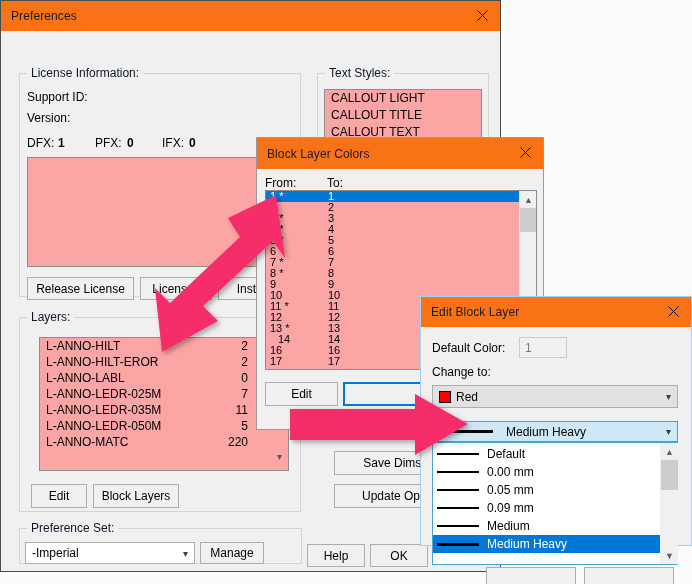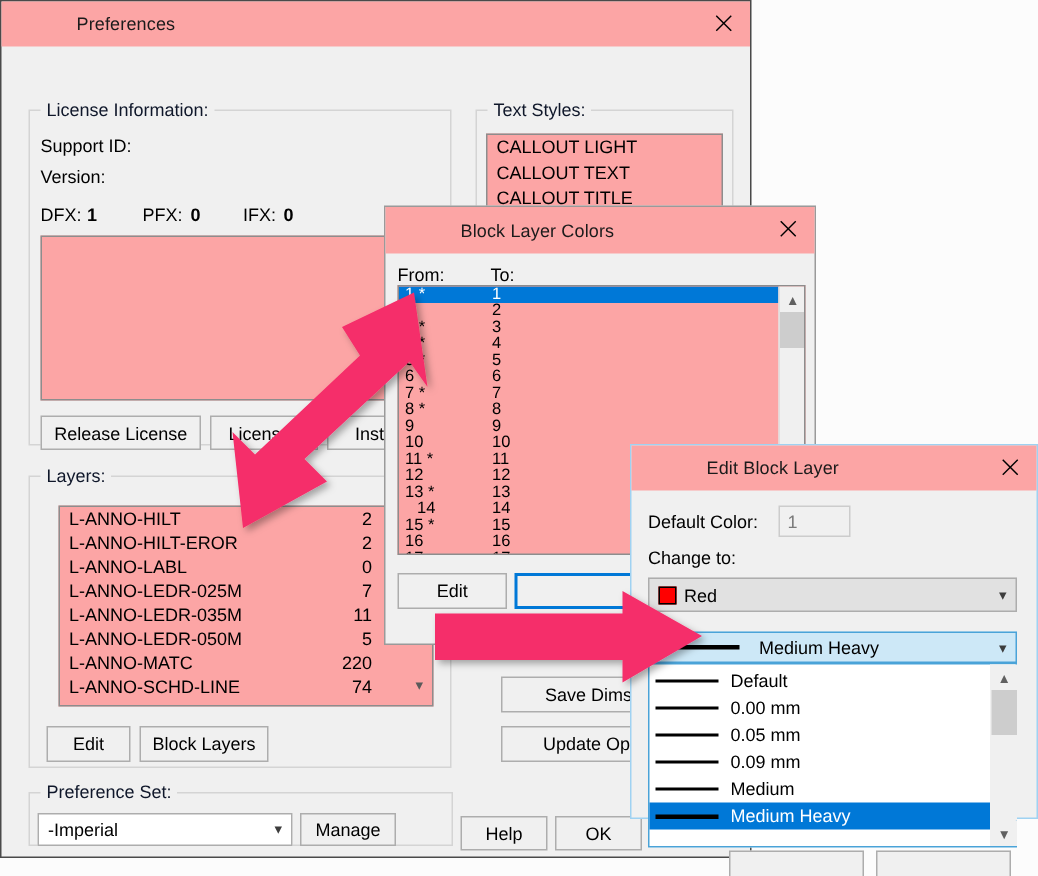--- a/index.html
+++ b/index.html
@@ -23,26 +23,25 @@
     box-sizing: border-box;
   }
   .dialog.main {
     border: 1px solid #4a4a4a;
   }
   .dialog.child {
     border: 1px solid #9fd2f2;
     box-shadow: 0 0 0 0 transparent;
   }
   .titlebar {
-    background: #fca5a5;
+    background: #f97316;
     height: 30px;
     display: flex;
     align-items: center;
     position: relative;
-    padding-left: 40px;
   }
   .titlebar .title {
     font-size: 12px;
     color: #1b1b1b;
     padding-left: 10px;
     letter-spacing: 0.1px;
   }
   .closebtn {
     position: absolute;
     right: 0;
@@ -305,22 +304,22 @@
 
     <div class="btn" style="left:26px; top:276px; width:107px; height:23px;">Release License</div>
     <div class="btn" style="left:139px; top:276px; width:72px; height:23px;">Licenses</div>
     <div class="btn" style="left:217px; top:276px; width:82px; height:23px;">Install In</div>
 
     <div class="group" style="left:316px; top:72px; width:172px; height:100px;">
       <span class="legend">Text Styles:</span>
     </div>
     <div class="listbox" style="left:323px; top:88px; width:158px; height:54px;">
       <div class="listrow">CALLOUT LIGHT</div>
+      <div class="listrow">CALLOUT TITLE</div>
       <div class="listrow">CALLOUT TEXT</div>
-      <div class="listrow">CALLOUT TITLE</div>
       <div class="listrow">DETAIL TEXT</div>
     </div>
 
     <div class="btn" style="left:333px; top:450px; width:120px; height:24px;">Save Dimst</div>
     <div class="btn" style="left:333px; top:483px; width:120px; height:24px;">Update Opti</div>
 
     <div class="group" style="left:18px; top:316px; width:282px; height:195px;">
       <span class="legend">Layers:</span>
     </div>
 
@@ -345,24 +344,20 @@
         <span>L-ANNO-LEDR-035M</span>
         <span class="num" style="right:40px;">11</span>
       </div>
       <div class="listrow lrow" style="height:16px;line-height:16px;">
         <span>L-ANNO-LEDR-050M</span>
         <span class="num" style="right:40px;">5</span>
       </div>
       <div class="listrow lrow" style="height:16px;line-height:16px;">
         <span>L-ANNO-MATC</span>
         <span class="num" style="right:40px;">220</span>
-      </div>
-      <div class="listrow lrow" style="height:16px;line-height:16px;">
-        <span>L-ANNO-SCHD-LINE</span>
-        <span class="num" style="right:40px;">74</span>
       </div>
       <span class="chev-standalone" style="right:6px; top:113px;">▾</span>
     </div>
 
     <div class="btn" style="left:30px; top:483px; width:56px; height:24px;">Edit</div>
     <div class="btn" style="left:92px; top:483px; width:86px; height:24px;">Block Layers</div>
 
     <div class="group" style="left:18px; top:527px; width:283px; height:36px;">
       <span class="legend">Preference Set:</span>
     </div>
@@ -442,24 +437,20 @@
         </div>
         <div class="listrow" style="height:11px;line-height:11px;font-size:11px;padding-left:4px;position:relative;">
           <span>13 *</span>
           <span class="c2">13</span>
         </div>
         <div class="listrow" style="height:11px;line-height:11px;font-size:11px;padding-left:12px;position:relative;">
           <span>14</span>
           <span class="c2">14</span>
         </div>
         <div class="listrow" style="height:11px;line-height:11px;font-size:11px;padding-left:4px;position:relative;">
-          <span>15 *</span>
-          <span class="c2">15</span>
-        </div>
-        <div class="listrow" style="height:11px;line-height:11px;font-size:11px;padding-left:4px;position:relative;">
           <span>16</span>
           <span class="c2">16</span>
         </div>
         <div class="listrow" style="height:11px;line-height:11px;font-size:11px;padding-left:4px;position:relative;">
           <span>17</span>
           <span class="c2">17</span>
         </div>
       </div>
 
       <div class="vscroll" style="right:0; top:0; bottom:0; border-left:1px solid #e0e0e0;">

